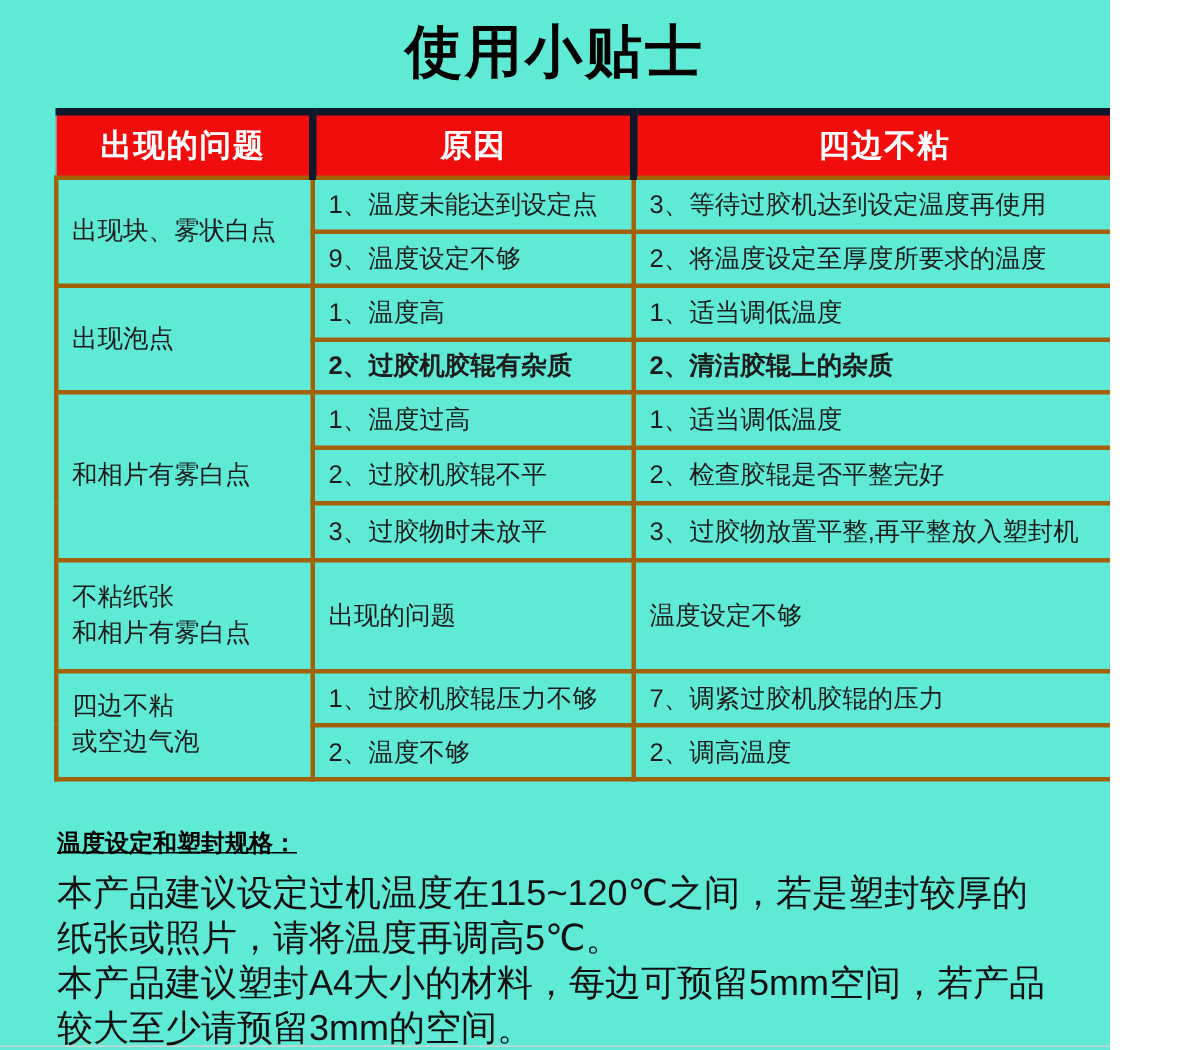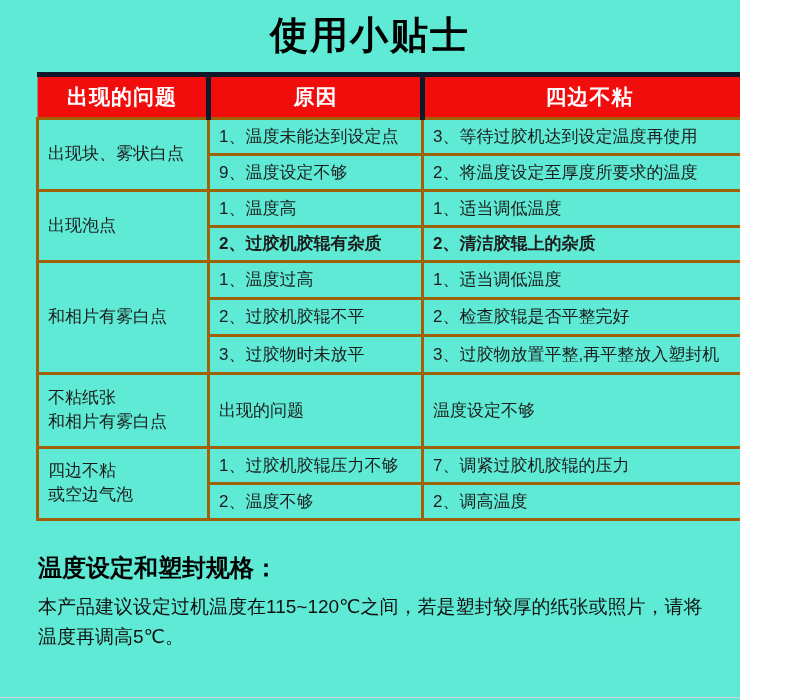--- a/index.html
+++ b/index.html
@@ -66,27 +66,28 @@
   tr.h36 { height: 36px; }
   tr.h35 { height: 35px; font-weight: bold; }
   tr.h37 { height: 37px; }
   tr.h38 { height: 38px; }
   tr.h74 { height: 74px; }
   .specs {
     margin: 31px 35px 0 38px;
   }
   .specs-heading {
     margin: 0 0 8px 0;
-    font-size: 24px;
+    font-size: 16px;
     font-weight: 900;
     color: #000000;
+    text-decoration: underline;
   }
   .specs p {
     margin: 0;
-    font-size: 19px;
+    font-size: 24px;
     line-height: 30px;
     color: #111111;
   }
   .bottom-divider {
     position: absolute;
     left: 0; bottom: 2px;
     width: 790px; height: 0;
     border-top: 1px solid #d4d4d4;
   }
 </style>
@@ -162,17 +163,18 @@
       <tr class="h36">
         <td>2、温度不够</td>
         <td>2、调高温度</td>
       </tr>
     </tbody>
   </table>
 
   <div class="specs">
     <h2 class="specs-heading">温度设定和塑封规格：</h2>
     <p>本产品建议设定过机温度在115~120℃之间，若是塑封较厚的纸张或照片，请将温度再调高5℃。</p>
+    <p>本产品建议塑封A4大小的材料，每边可预留5mm空间，若产品较大至少请预留3mm的空间。</p>
   </div>
 
   <div class="bottom-divider"></div>
 
 </div>
 
 </body></html>

